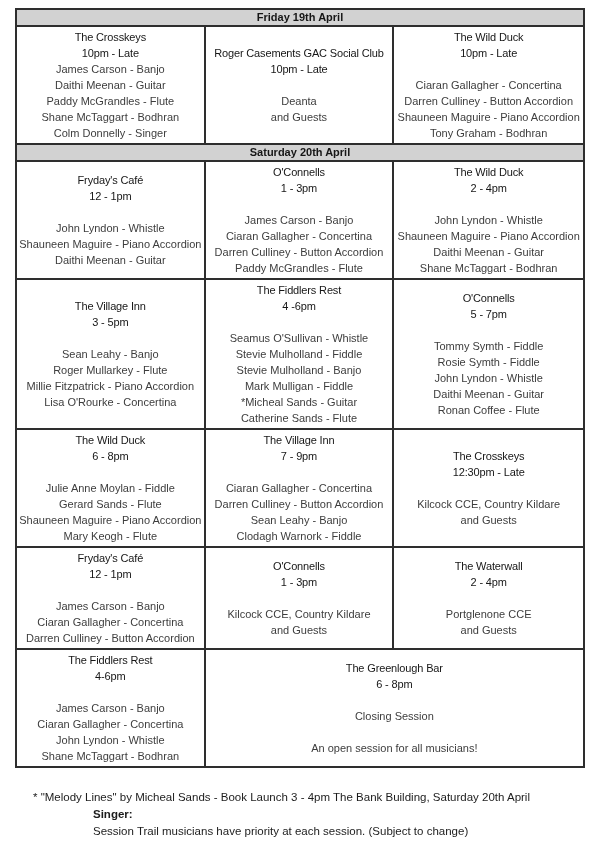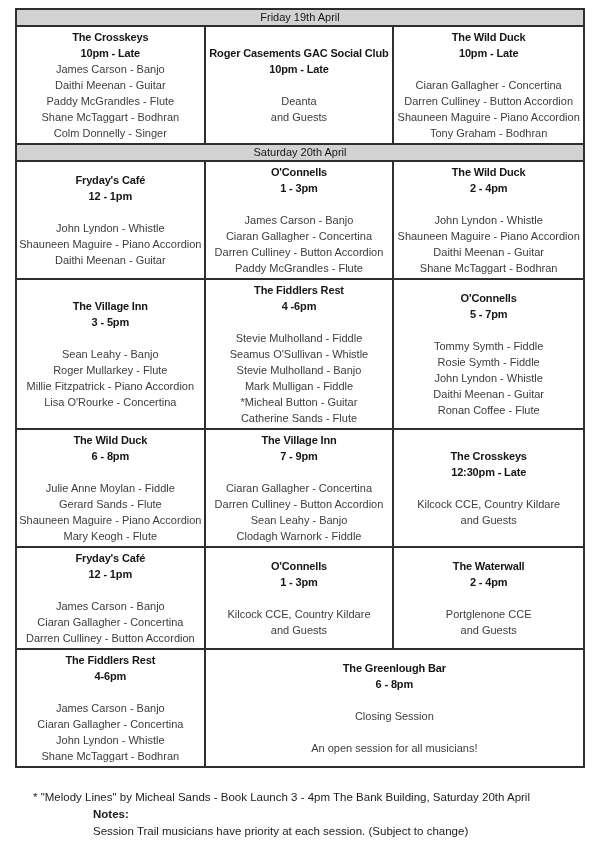--- a/index.html
+++ b/index.html
@@ -15,41 +15,41 @@
     width:600px;height:843px;overflow:hidden;background:#ffffff;
     font-family:"Liberation Sans", sans-serif;
   }
   .sheet{padding:8px 15px 0 15px;}
   .session-table{
     width:570px;border:2px solid var(--border);
   }
   .day-bar{
     background:var(--bar-bg);
     border-bottom:2px solid var(--border);
-    text-align:center;font-weight:normal;font-size:11px;line-height:13px;
+    text-align:center;font-weight:bold;font-size:11px;line-height:13px;
     color:var(--head-text);padding:1px 0;
   }
   .row{
     display:grid;grid-template-columns:repeat(3,1fr);
     border-bottom:2px solid var(--border);
   }
   .session-table > :last-child{border-bottom:none;}
   .cell{
     border-right:2px solid var(--border);
     display:flex;flex-direction:column;justify-content:center;align-items:center;
     text-align:center;padding:2px 2px;min-width:0;
   }
   .cell:last-child{border-right:none;}
   .cell.span2{grid-column:span 2;}
   .line{
     min-height:16px;line-height:16px;font-size:11px;color:var(--body-text);
     white-space:nowrap;
   }
   .line.head{
-    font-weight:bold;color:var(--head-text);letter-spacing:-0.15px;
+    font-weight:normal;color:var(--head-text);letter-spacing:-0.15px;
   }
   .gapline{min-height:16px;}
   [data-row="s0r0"]{min-height:112px;}
   [data-row="s1r0"]{min-height:112px;}
   [data-row="s1r1"]{min-height:146px;}
   [data-row="s1r2"]{min-height:110px;}
   [data-row="s2r0"]{min-height:98px;}
   [data-row="s2r1"]{min-height:110px;}
   .footer{margin-top:21px;color:var(--footer-text);}
   .book-note{
@@ -128,25 +128,25 @@
           <div class="gapline"></div>
           <div class="line">Sean Leahy - Banjo</div>
           <div class="line">Roger Mullarkey - Flute</div>
           <div class="line">Millie Fitzpatrick - Piano Accordion</div>
           <div class="line">Lisa O'Rourke - Concertina</div>
         </div>
         <div class="cell">
           <div class="line head">The Fiddlers Rest</div>
           <div class="line head">4 -6pm</div>
           <div class="gapline"></div>
+          <div class="line">Seamus O'Sullivan - Whistle</div>
           <div class="line">Stevie Mulholland - Fiddle</div>
-          <div class="line">Seamus O'Sullivan - Whistle</div>
           <div class="line">Stevie Mulholland - Banjo</div>
           <div class="line">Mark Mulligan - Fiddle</div>
-          <div class="line">*Micheal Button - Guitar</div>
+          <div class="line">*Micheal Sands - Guitar</div>
           <div class="line">Catherine Sands - Flute</div>
         </div>
         <div class="cell">
           <div class="line head">O'Connells</div>
           <div class="line head">5 - 7pm</div>
           <div class="gapline"></div>
           <div class="line">Tommy Symth - Fiddle</div>
           <div class="line">Rosie Symth - Fiddle</div>
           <div class="line">John Lyndon - Whistle</div>
           <div class="line">Daithi Meenan - Guitar</div>
@@ -221,18 +221,18 @@
           <div class="line">Closing Session</div>
           <div class="line gapline"></div>
           <div class="line">An open session for all musicians!</div>
         </div>
       </div>
     </div>
 
   <div class="footer">
     <div class="book-note">* "Melody Lines" by Micheal Sands - Book Launch 3 - 4pm The Bank Building, Saturday 20th April</div>
     <div class="notes-block">
-      <div class="notes-label">Notes:</div>
+      <div class="notes-label">Singer:</div>
       <div class="note-line">Session Trail musicians have priority at each session. (Subject to change)</div>
 
     </div>
   </div>
 </div>
 
 </body></html>

